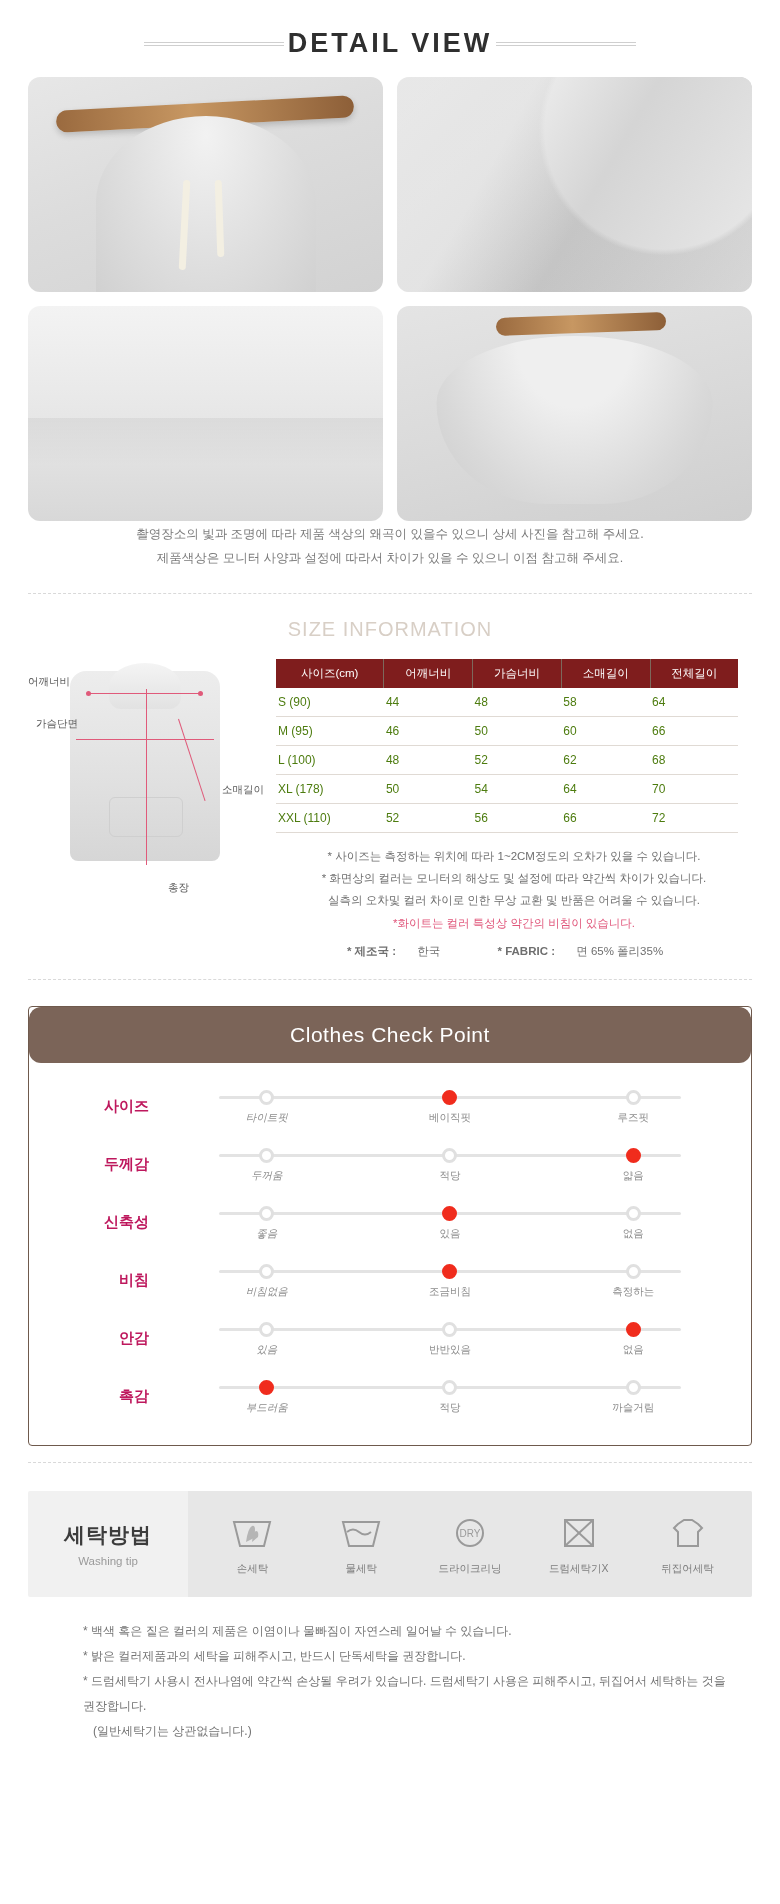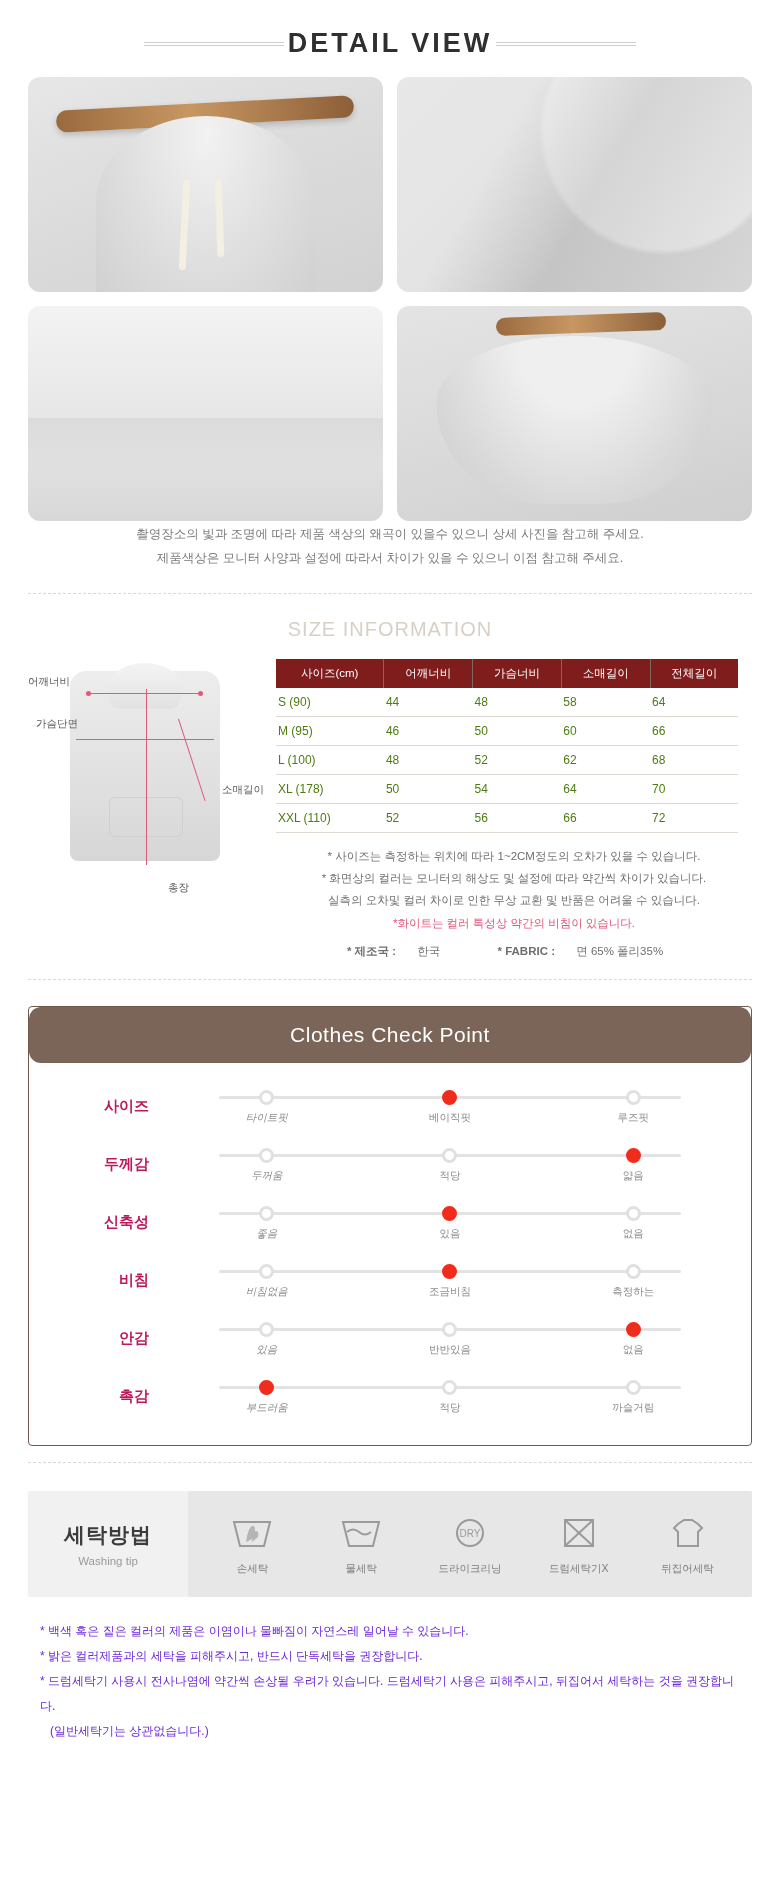--- a/index.html
+++ b/index.html
@@ -323,22 +323,23 @@
     align-items: center;
     padding: 18px 10px;
   }
   .wash-item { text-align: center; width: 86px; }
   .wash-item svg { display: block; margin: 0 auto 6px; }
   .wash-item span { font-size: 10.5px; color: #7e7e7e; }
 
   .wash-notes {
     padding: 22px 40px 0;
     font-size: 12px;
-    color: #6d28d9;
+    color: #737373;
     line-height: 2.1;
+    margin-left: 43px;
   }
   .wash-notes div.indent { padding-left: 10px; }
 </style>
 </head>
 <body>
 
 <div class="page">
 
   <div class="detail-head">
     <div class="rule"></div>

